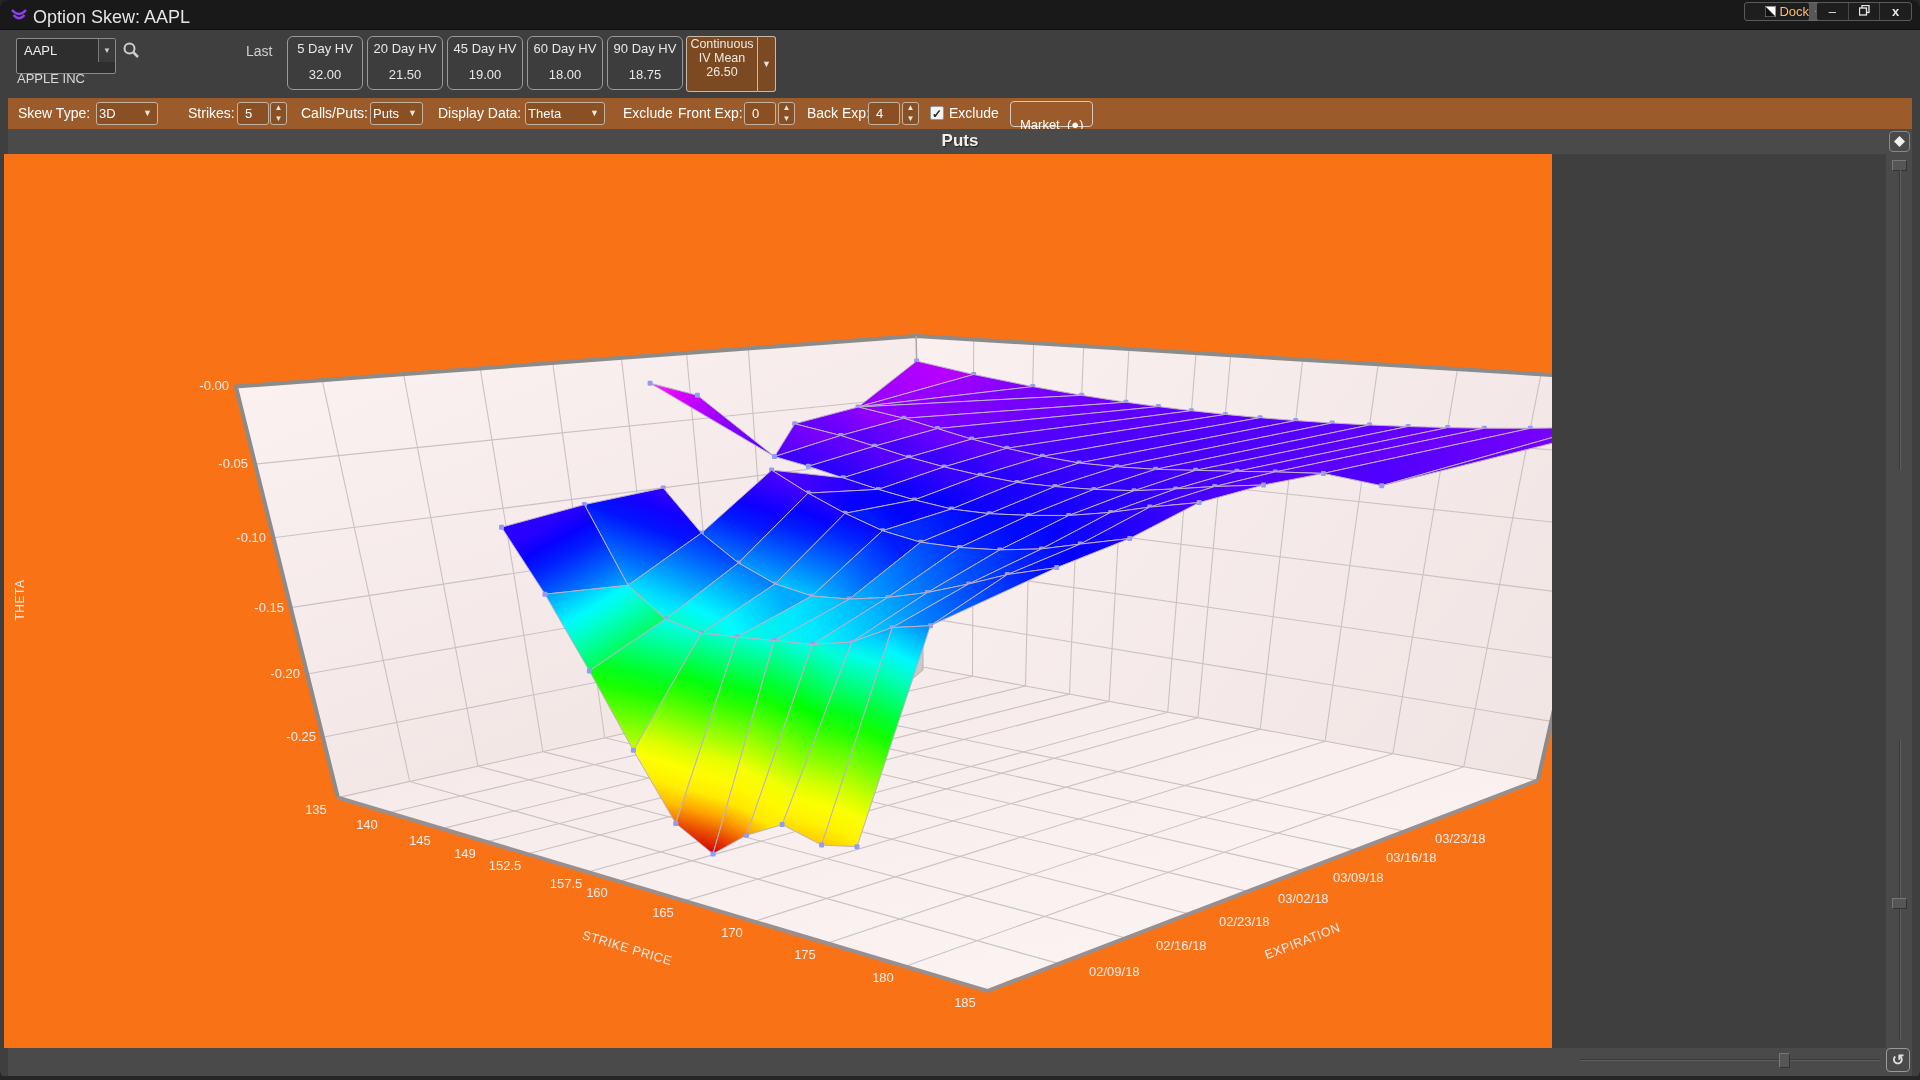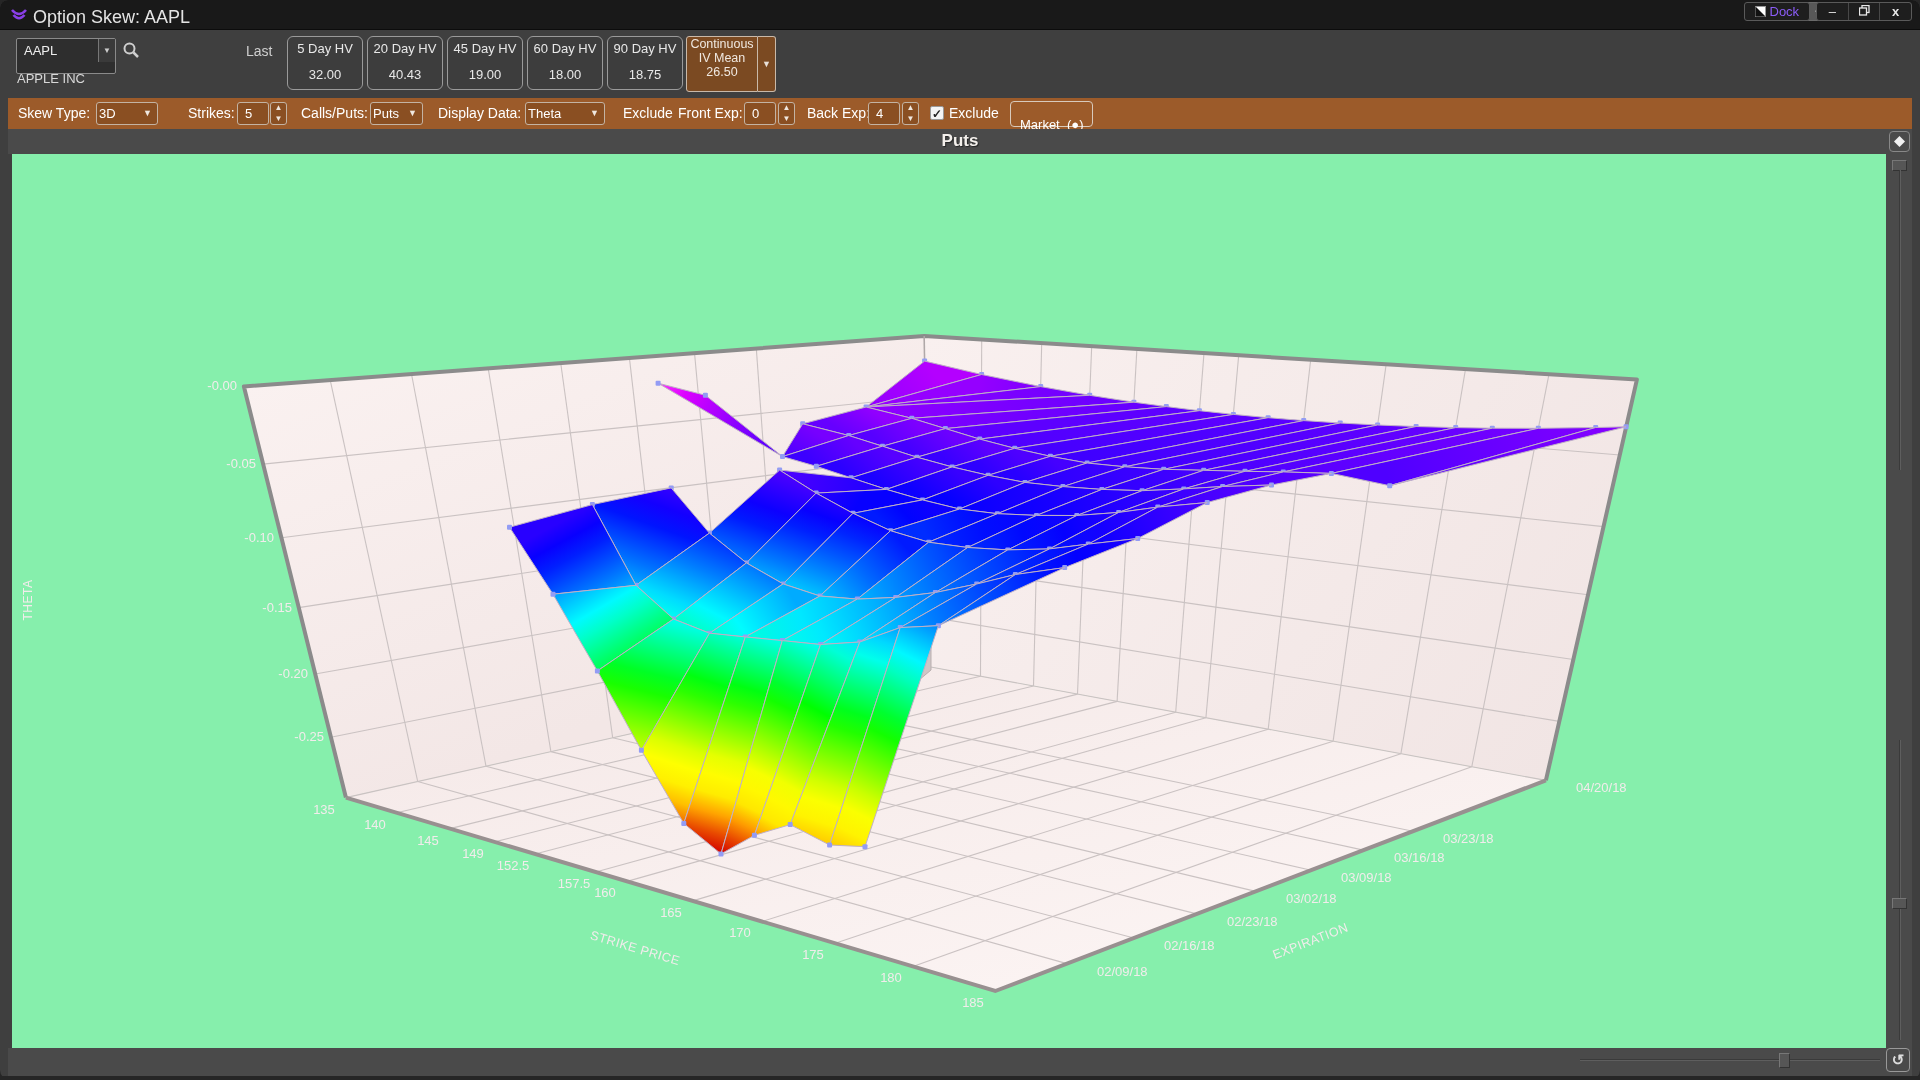--- a/index.html
+++ b/index.html
@@ -1,21 +1,21 @@
 <!DOCTYPE html>
 <html><head><meta charset="utf-8"><style>
 *{margin:0;padding:0;box-sizing:border-box}
 body{width:1920px;height:1080px;background:#262626;font-family:"Liberation Sans",sans-serif;overflow:hidden;position:relative}
 .win{position:absolute;left:0;top:0;width:1920px;height:1080px;background:#3f3f3f;border-radius:8px 8px 10px 10px}
 .titlebar{position:absolute;left:0;top:0;width:100%;height:30px;background:#191919;border-radius:8px 8px 0 0;border-bottom:1px solid #0c0c0c}
 .title{position:absolute;left:33px;top:7px;color:#e4e4e4;font-size:18px}
 .ticon{position:absolute;left:10px;top:6px;width:18px;height:18px}
 .tb-btn{position:absolute;top:2px;height:19px;color:#e8e8e8;font-size:13px}
 .group{left:1760px;width:76px;background:#585858;border:1px solid #6a6a6a;border-radius:8px;text-align:center;line-height:18px}
-.dock{left:1744px;width:66px;background:#1e1e1e;border:1px solid #5a5a5a;border-radius:3px;color:#8b5cf6;text-align:center;line-height:17px}
+.dock{left:1744px;width:66px;background:#1e1e1e;border:1px solid #5a5a5a;border-radius:3px;color:#fdba74;text-align:right;line-height:17px}
 .wbtns{left:1816px;width:96px;background:#1e1e1e;border:1px solid #5a5a5a;border-radius:3px;display:flex}
 .wbtns div{flex:1;text-align:center;line-height:17px;font-size:13px;color:#e8e8e8}
 .wbtns div+div{border-left:1px solid #484848}
 .row2{position:absolute;left:0;top:30px;width:100%;height:68px;background:#3f3f3f}
 .combo{position:absolute;left:16px;top:8px;width:100px;height:36px;background:#2e2e2e;border:1px solid #8a8a8a;border-radius:2px;color:#eee;font-size:13px;line-height:23px;padding-left:7px}
 .combo .dd{position:absolute;right:0;top:0;width:17px;height:23px;background:#3a3a3a;border-left:1px solid #777;color:#ccc;font-size:8px;text-align:center;line-height:23px}
 .apple{position:absolute;left:17px;top:41px;color:#d8d8d8;font-size:13px}
 .last{position:absolute;left:246px;top:13px;color:#cfcfcf;font-size:14px}
 .hv{position:absolute;top:6px;width:76px;height:54px;background:#3d3d3d;border:1px solid #9a9a9a;border-radius:6px;color:#e8e8e8;font-size:13px;text-align:center}
 .hv .l{margin-top:4px}.hv .v{margin-top:11px}
@@ -24,21 +24,21 @@
 .obar{position:absolute;left:8px;top:98px;width:1904px;height:31px;background:#9c5b2a;color:#fff;font-size:14px}
 .obar .lb{position:absolute;top:7px}
 .osel{position:absolute;top:4px;height:23px;background:#8a4f22;border:1px solid #c3b3a3;border-radius:3px;color:#fff;font-size:13px;line-height:21px;padding-left:2px}
 .osel .ar{position:absolute;right:5px;top:0;font-size:9px;line-height:21px;color:#f0e8e0}
 .spin{position:absolute;top:4px;height:23px;background:#8a4f22;border:1px solid #c3b3a3;border-radius:3px;color:#fff;font-size:13px;line-height:21px;padding-left:7px}
 .spbtn{position:absolute;top:4px;width:17px;height:23px;background:#8a4f22;border:1px solid #c3b3a3;border-radius:3px;color:#f0e8e0;font-size:8px;text-align:center;line-height:10.5px}
 .chk{position:absolute;top:8px;width:14px;height:14px;background:#f4f4f4;border:1px solid #999;border-radius:2px;color:#222;font-size:12px;line-height:14px;font-weight:bold;text-align:center}
 .market{position:absolute;top:3px;height:24px;border:1px solid #d8cabc;border-radius:4px;color:#fff;font-size:13px;line-height:22px;padding:12px 9px}
 .strip{position:absolute;left:8px;top:129px;width:1904px;height:25px;background:#4a4a4a}
 .puts{position:absolute;left:0;top:2px;width:1904px;text-align:center;color:#f4f0ec;font-size:17px;font-weight:bold;text-shadow:1px 1px 1px #222}
-.chart{position:absolute;left:12px;top:154px;width:1878px;height:894px;background:#86efac;overflow:hidden}
+.chart{position:absolute;left:4px;top:154px;width:1548px;height:894px;background:#f97316;overflow:hidden}
 .rgut{position:absolute;left:1886px;top:129px;width:26px;height:947px;background:#4a4a4a}
 .bgut{position:absolute;left:8px;top:1048px;width:1904px;height:28px;background:#4a4a4a}
 .diam{position:absolute;left:1889px;top:131px;width:21px;height:21px;background:#4a4a4a;border:1px solid #888;border-radius:4px}
 .vsl1t{position:absolute;left:1892px;top:160px;width:15px;height:11px;background:#565656;border:1px solid #333;border-top-color:#777;border-left-color:#777}
 .vtrack1{position:absolute;left:1898.5px;top:170px;width:2px;height:300px;background:#3a3a3a;border-right:1px solid #5e5e5e}
 .vtrack2{position:absolute;left:1898.5px;top:740px;width:2px;height:300px;background:#3a3a3a;border-right:1px solid #5e5e5e}
 .vsl2t{position:absolute;left:1892px;top:898px;width:15px;height:11px;background:#565656;border:1px solid #333;border-top-color:#777;border-left-color:#777}
 .htrack{position:absolute;left:1580px;top:1059px;width:300px;height:2px;background:#3a3a3a;border-bottom:1px solid #5e5e5e}
 .hthumb{position:absolute;left:1779px;top:1053px;width:11px;height:15px;background:#565656;border:1px solid #333;border-top-color:#777;border-left-color:#777}
 .reset{position:absolute;left:1886px;top:1048px;width:24px;height:24px;background:#4a4a4a;border:1px solid #999;border-radius:4px;color:#ddd;text-align:center;line-height:22px;font-size:15px;font-weight:bold}
@@ -929,21 +929,21 @@
       <line x1="11.5" y1="11.5" x2="16" y2="16" stroke="#cfcfcf" stroke-width="2.5"></line>
     </svg>
  <div class="apple">APPLE INC</div>
  <div class="last">Last</div>
  <div class="hv" style="left:287px">
       <div class="l">5 Day HV</div>
       <div class="v">32.00</div>
     </div>
  <div class="hv" style="left:367px">
       <div class="l">20 Day HV</div>
-      <div class="v">40.43</div>
+      <div class="v">21.50</div>
     </div>
  <div class="hv" style="left:447px">
       <div class="l">45 Day HV</div>
       <div class="v">19.00</div>
     </div>
  <div class="hv" style="left:527px">
       <div class="l">60 Day HV</div>
       <div class="v">18.00</div>
     </div>
  <div class="hv" style="left:607px">

